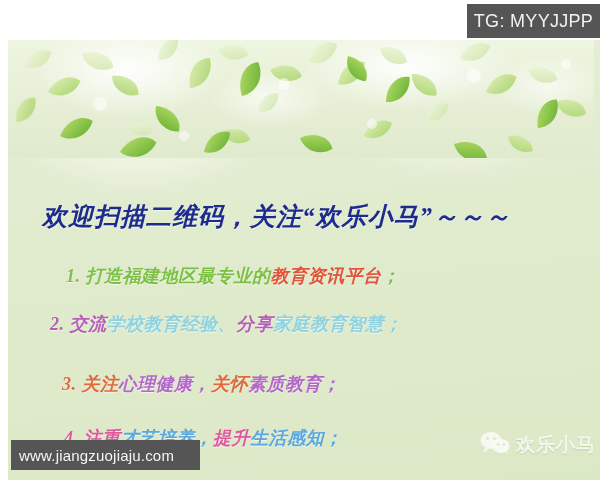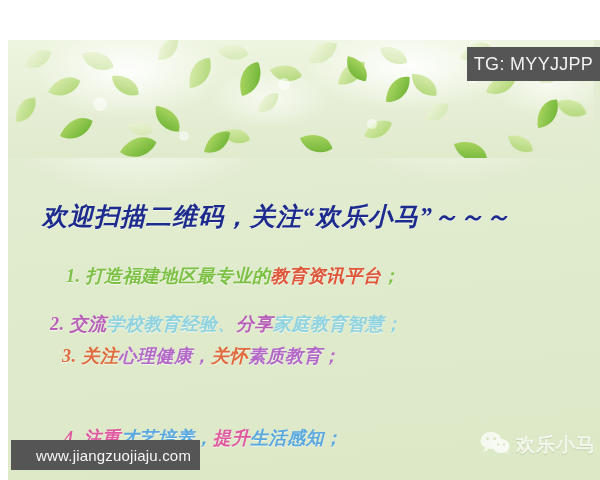--- a/index.html
+++ b/index.html
@@ -63,21 +63,21 @@
     white-space: nowrap;
     font-family: "Liberation Serif", "DejaVu Serif", serif;
     font-style: italic;
     font-weight: bold;
     font-size: 18px;
     letter-spacing: 0.5px;
     text-shadow: 0 1px 1px rgba(255,255,255,0.65);
   }
   #line-1 { left: 58px; top: 224px; }
   #line-2 { left: 42px; top: 272px; }
-  #line-3 { left: 54px; top: 304px; }
+  #line-3 { left: 54px; top: 332px; }
   #line-4 { left: 56px; top: 386px; }
 
   .seg { display: inline; }
 
   
   #wechat-brand {
     position: absolute;
     left: 472px;
     top: 391px;
     display: flex;
@@ -102,35 +102,34 @@
     width: 133px;
     height: 34px;
     background: #555555;
     color: #f2f2f2;
     font-family: "Liberation Sans", sans-serif;
     font-size: 18px;
     display: flex;
     align-items: center;
     justify-content: center;
     letter-spacing: 0.3px;
-    margin-top: 43px;
   }
   #site-watermark {
     position: absolute;
     left: 11px;
     top: 440px;
     width: 189px;
     height: 30px;
     background: #555555;
     color: #f5f5f5;
     font-family: "Liberation Sans", sans-serif;
     font-size: 15px;
     display: flex;
     align-items: center;
-    padding-left: 25px;
+    padding-left: 8px;
     box-sizing: border-box;
     letter-spacing: 0.2px;
   }
 </style>
 </head>
 <body>
 
 <div id="poster">
 
   <div id="leaf-banner">

